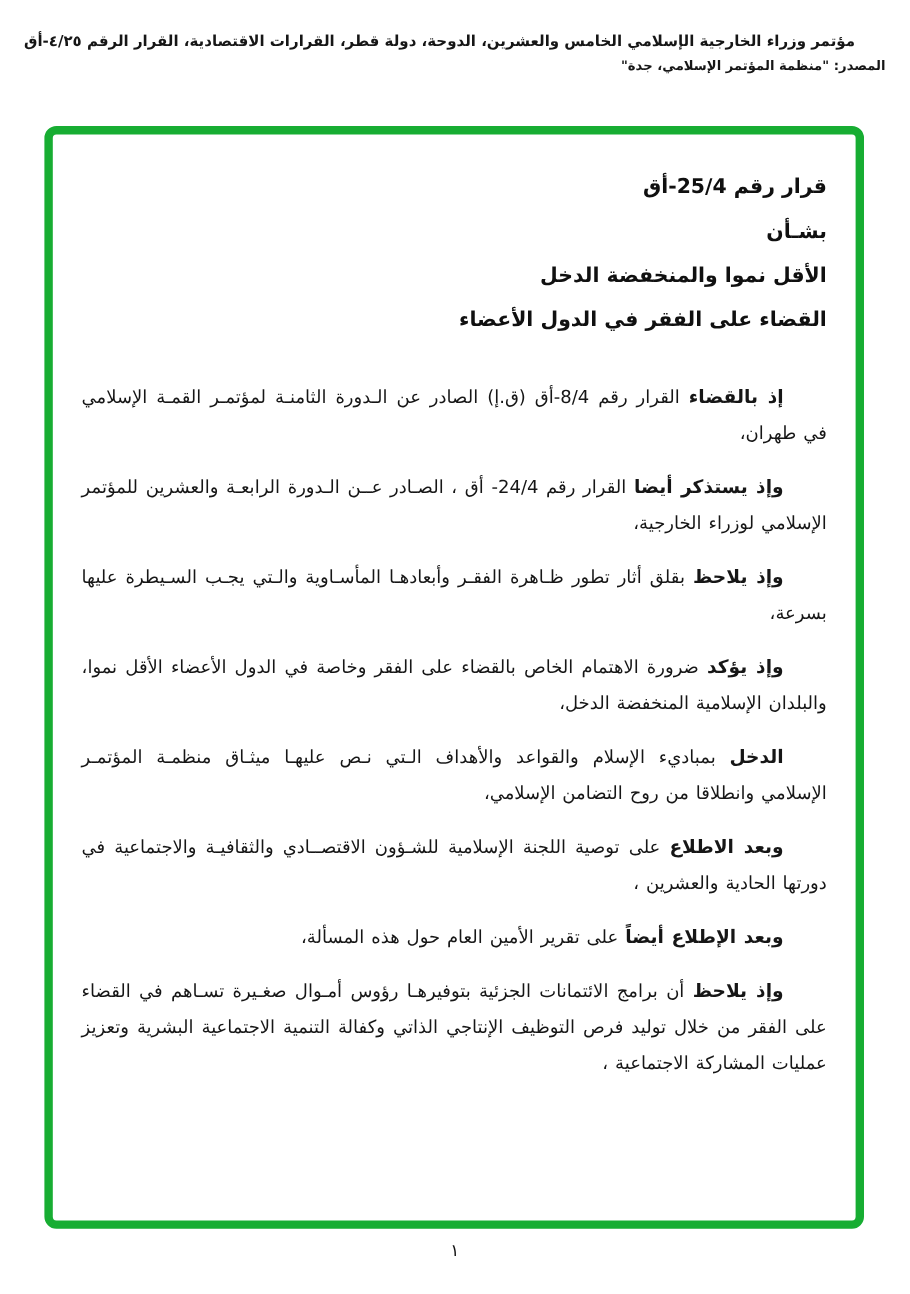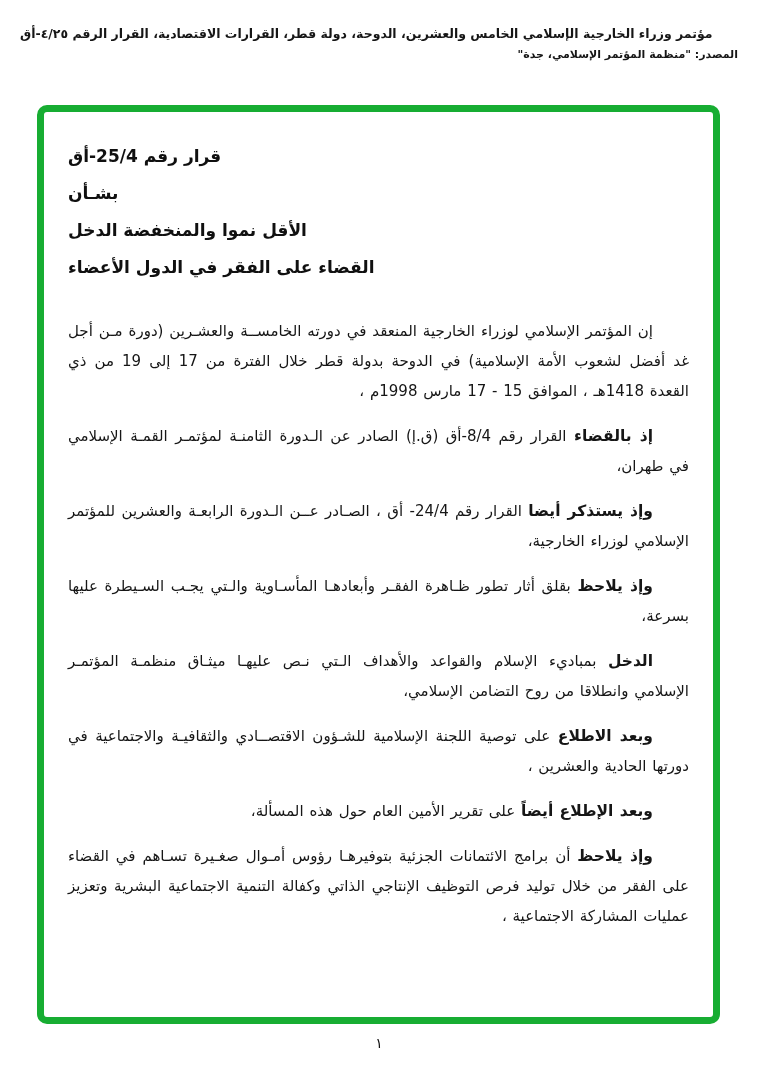--- a/index.html
+++ b/index.html
@@ -35,21 +35,21 @@
     position: absolute;
     left: 37px; top: 105px;
     width: 683px; height: 919px;
     border: 7px solid #17ad32;
     border-radius: 10px;
     padding: 26px 24px 0 24px;
     direction: rtl;
     overflow: hidden;
   }
   .doc-title {
-    text-align: left;
+    text-align: right;
     font-weight: bold;
     font-size: 17px;
     line-height: 37px;
     color: #101010;
   }
   .doc-body { margin-top: 30px; }
   .para {
     font-size: 15px;
     line-height: 30px;
     margin: 0 0 15px 0;
@@ -77,24 +77,24 @@
 
 <div class="frame">
   <div class="doc-title">
     <div>قرار رقم 25/4-أق</div>
     <div>بشـأن</div>
     <div>الأقل نموا والمنخفضة الدخل</div>
     <div>القضاء على الفقر في الدول الأعضاء</div>
   </div>
 
   <div class="doc-body">
-    <p class="para"><b></b><span>إن المؤتمر الإسلامي لوزراء الخارجية المنعقد في دورته الخامســة والعشـرين (دورة مـن أجل غد أفضل لشعوب الأمة الإسلامية) في الدوحة بدولة قطر خلال الفترة من 17 إلى 19 من ذي القعدة 1418هـ ، الموافق 15 - 17 مارس 1998م ،</span></p>
     <p class="para"><b>إذ بالقضاء</b><span> القرار رقم 8/4-أق (ق.إ) الصادر عن الـدورة الثامنـة لمؤتمـر القمـة الإسلامي في طهران،</span></p>
     <p class="para"><b>وإذ يستذكر أيضا</b><span> القرار رقم 24/4- أق ، الصـادر عــن الـدورة الرابعـة والعشرين للمؤتمر الإسلامي لوزراء الخارجية،</span></p>
     <p class="para"><b>وإذ يلاحظ</b><span> بقلق أثار تطور ظـاهرة الفقـر وأبعادهـا المأسـاوية والـتي يجـب السـيطرة عليها بسرعة،</span></p>
+    <p class="para"><b>وإذ يؤكد</b><span> ضرورة الاهتمام الخاص بالقضاء على الفقر وخاصة في الدول الأعضاء الأقل نموا، والبلدان الإسلامية المنخفضة الدخل،</span></p>
     <p class="para"><b>الدخل</b><span> بمباديء الإسلام والقواعد والأهداف الـتي نـص عليهـا ميثـاق منظمـة المؤتمـر الإسلامي وانطلاقا من روح التضامن الإسلامي،</span></p>
     <p class="para"><b>وبعد الاطلاع</b><span> على توصية اللجنة الإسلامية للشـؤون الاقتصــادي والثقافيـة والاجتماعية في دورتها الحادية والعشرين ،</span></p>
     <p class="para"><b>وبعد الإطلاع أيضاً</b><span> على تقرير الأمين العام حول هذه المسألة،</span></p>
     <p class="para"><b>وإذ يلاحظ</b><span> أن برامج الائتمانات الجزئية بتوفيرهـا رؤوس أمـوال صغـيرة تسـاهم في القضاء على الفقر من خلال توليد فرص التوظيف الإنتاجي الذاتي وكفالة التنمية الاجتماعية البشرية وتعزيز عمليات المشاركة الاجتماعية ،</span></p>
   </div>
 </div>
 
 <div class="page-number">١</div>
 
 </body></html>

